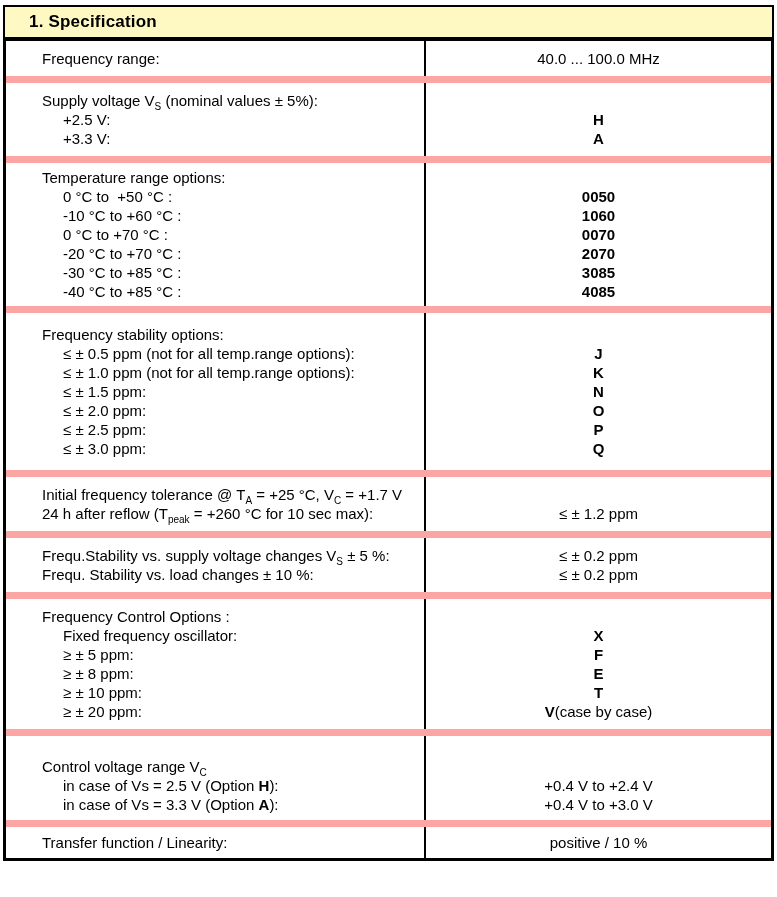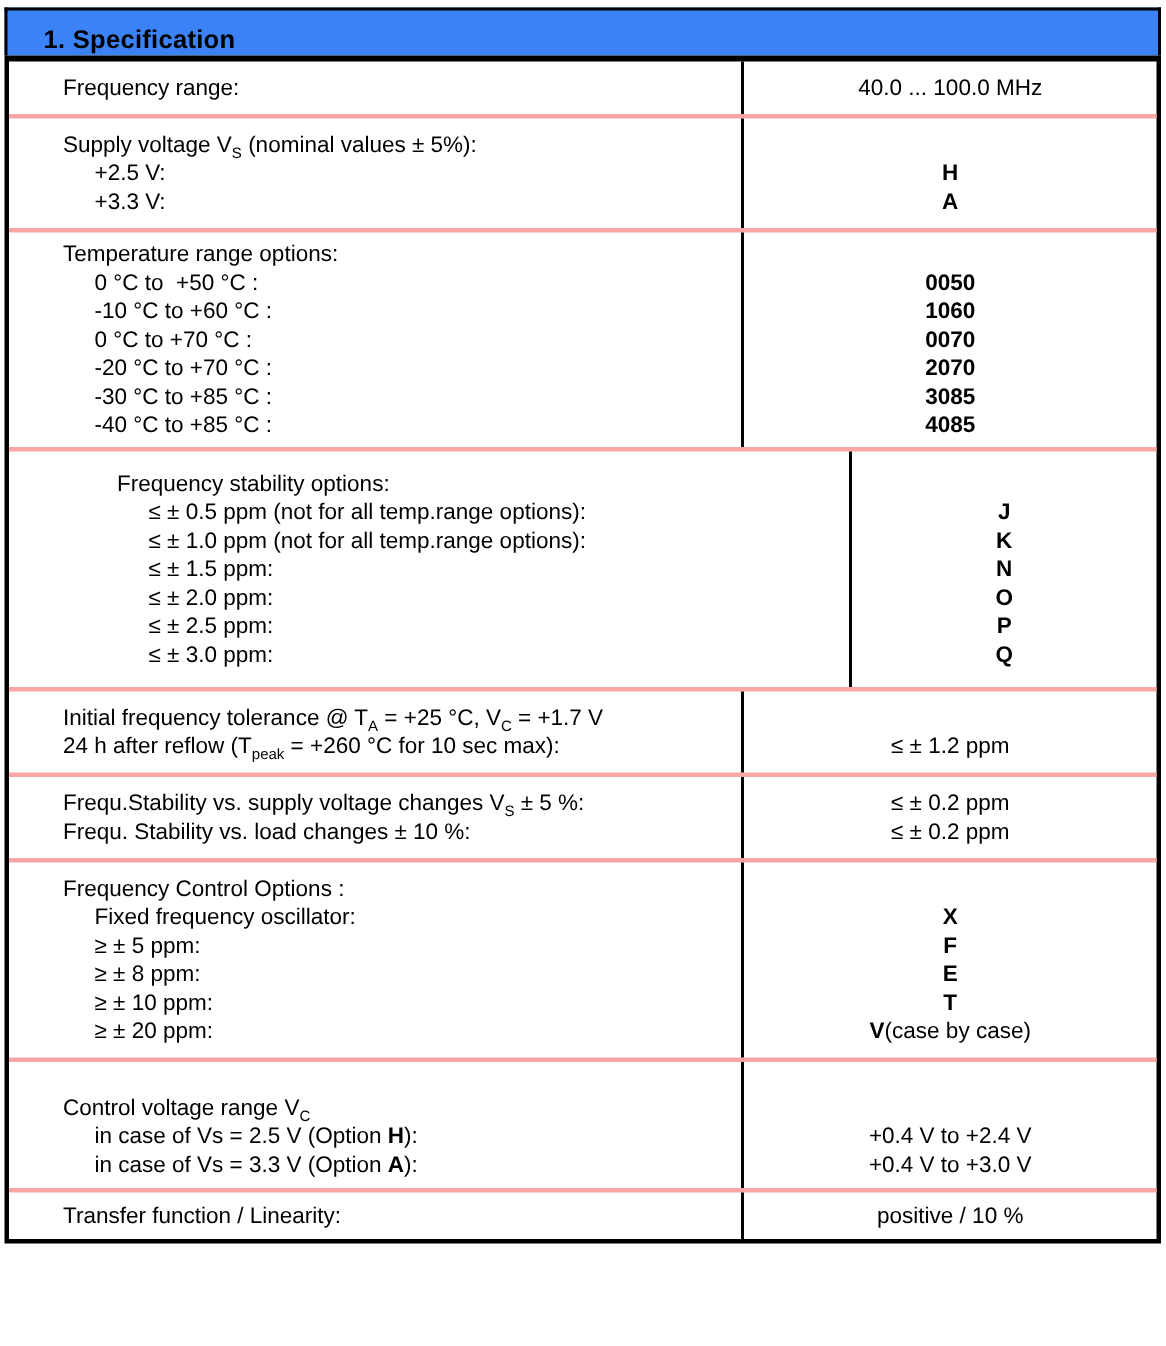--- a/index.html
+++ b/index.html
@@ -21,48 +21,48 @@
     left: 3px;
     top: 5px;
     width: 771px;
   }
   .table-header {
     box-sizing: border-box;
     width: 100%;
     height: 32px;
     border: 2px solid #000000;
     border-bottom: none;
-    background: #3b82f6;
+    background: #fef9c3;
     display: flex;
-    align-items: flex-end;
+    align-items: center;
     padding-left: 24px;
     font-size: 17px;
     font-weight: bold;
     letter-spacing: 0.2px;
   }
   .table-body {
     box-sizing: border-box;
     width: 100%;
     border: 3px solid #000000;
     border-top: 4px solid #000000;
   }
   .spec-row {
     display: flex;
     align-items: stretch;
   }
   .spec-row + .spec-row {
-    border-top: 3px solid #fca5a5;
+    border-top: 7px solid #fca5a5;
   }
   .cell {
     padding-top: 8px;
     padding-bottom: 8px;
   }
   .cell.left {
     box-sizing: border-box;
-    width: 488px;
+    width: 418px;
     padding-left: 36px;
     padding-right: 8px;
   }
   .cell.right {
     flex: 1;
     border-left: 2px solid #000000;
     text-align: center;
   }
   .line {
     font-size: 15px;
@@ -75,21 +75,21 @@
   }
   .line sub {
     font-size: 10px;
     line-height: 0;
   }
   .line b {
     font-weight: bold;
   }
   
   .spec-row.row-4 .cell { padding-top: 5px;  padding-bottom: 5px; }
-  .spec-row.row-5 .cell { padding-top: 12px; padding-bottom: 12px; margin-left: 36px; }
+  .spec-row.row-5 .cell { padding-top: 12px; padding-bottom: 12px; }
   .spec-row.row-9 .cell { padding-top: 21px;  padding-bottom: 6px; }
   .spec-row.row-10 .cell { padding-top: 6px; padding-bottom: 6px; }
 </style>
 </head>
 <body>
 
 <div class="page">
   <div class="spec-table">
     <div class="table-header">
       <span>1. Specification</span>

